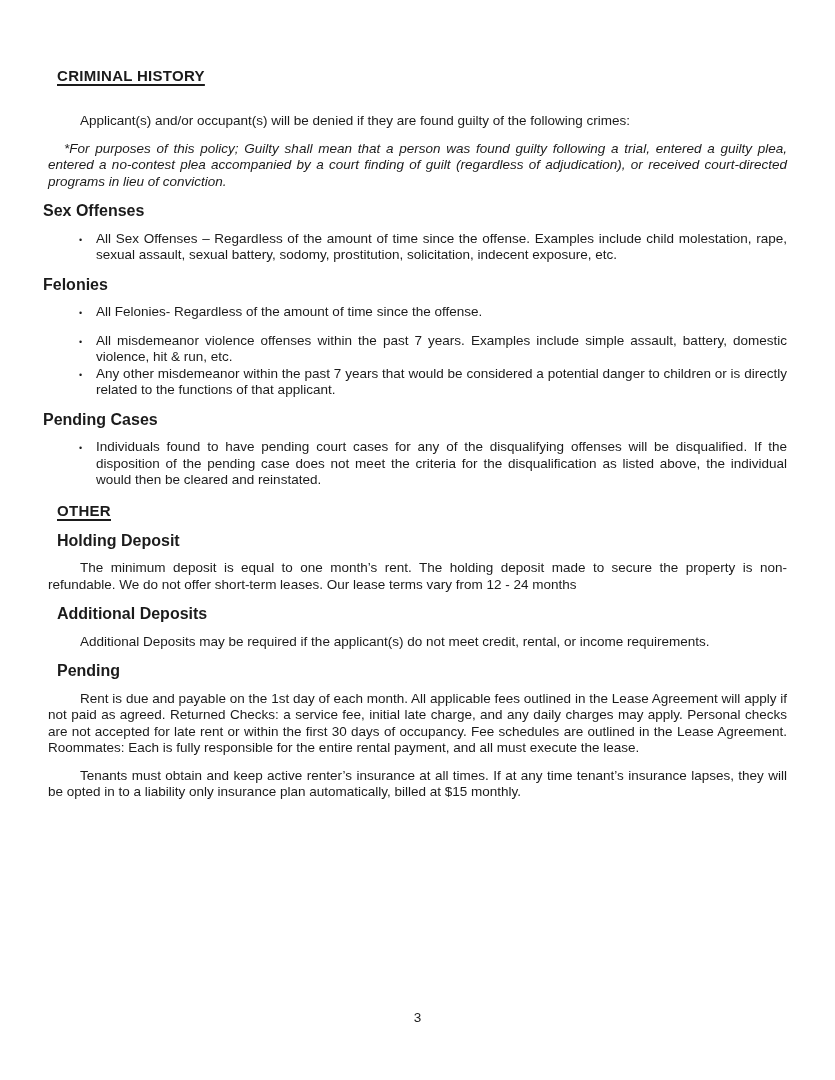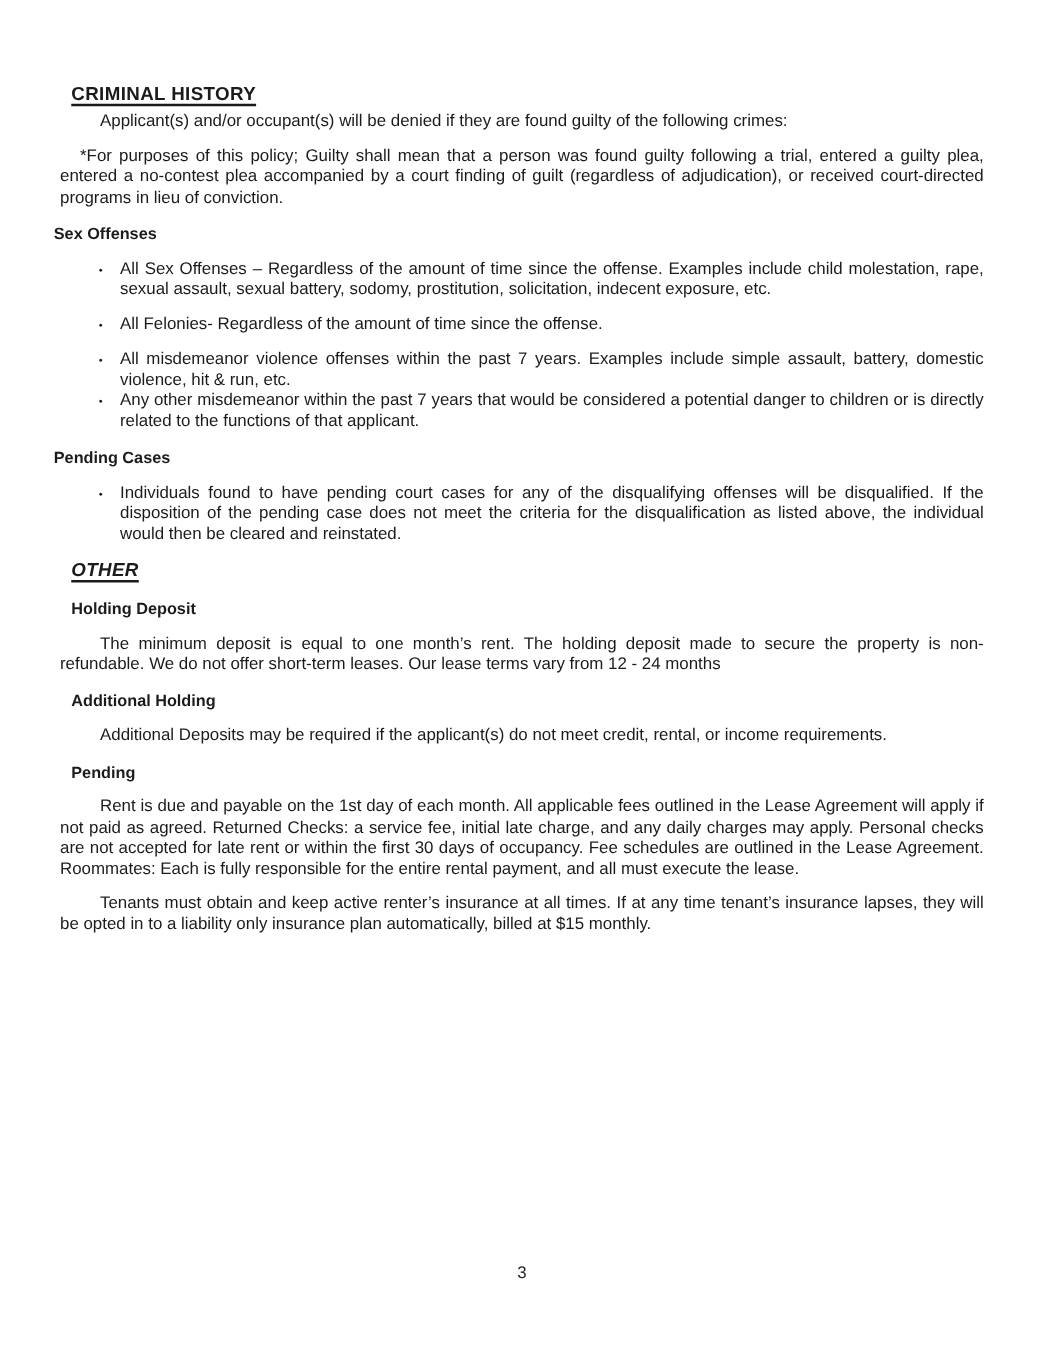--- a/index.html
+++ b/index.html
@@ -23,33 +23,34 @@
   .h-main {
     font-size: 15px;
     line-height: 18px;
     font-weight: bold;
     letter-spacing: 0.3px;
     text-decoration: underline;
     text-decoration-thickness: 1.5px;
     text-underline-offset: 3px;
     margin: 0 0 0 14px;
   }
-  .h-main.mt { margin-top: 13px; font-style: italic; }
+  .h-main.mt { margin-top: 13px; }
   .h-sub {
-    font-size: 13px;
+    font-size: 16px;
     font-weight: bold;
     margin: 13px 0 0 0;
   }
   .h-sub.indent { margin-left: 14px; }
   .intro {
-    margin: 4px 0 0 5px;
+    margin: 28px 0 0 5px;
     text-indent: 32px;
   }
   .note {
     margin: 11px 0 0 5px;
+    font-style: italic;
     text-align: justify;
     text-indent: 16px;
   }
   .para {
     margin: 11px 0 0 5px;
     text-align: justify;
     text-indent: 32px;
   }
   .bullets {
     margin: 11px 0 0 36px;
@@ -90,20 +91,21 @@
   <p class="note">*For purposes of this policy; Guilty shall mean that a person was found guilty following a trial, entered a guilty plea, entered a no-contest plea accompanied by a court finding of guilt (regardless of adjudication), or received court-directed programs in lieu of conviction.</p>
 
   <h2 class="h-sub">Sex Offenses</h2>
   <div class="bullets">
     <div class="bullet">
       <span class="marker">•</span>
       <span class="btext">All Sex Offenses – Regardless of the amount of time since the offense. Examples include child molestation, rape, sexual assault, sexual battery, sodomy, prostitution, solicitation, indecent exposure, etc.</span>
     </div>
   </div>
 
+  <h2 class="h-sub">Felonies</h2>
   <div class="bullets">
     <div class="bullet">
       <span class="marker">•</span>
       <span class="btext">All Felonies- Regardless of the amount of time since the offense.</span>
     </div>
   </div>
 
   <div class="bullets">
     <div class="bullet">
       <span class="marker">•</span>
@@ -121,21 +123,21 @@
       <span class="marker">•</span>
       <span class="btext">Individuals found to have pending court cases for any of the disqualifying offenses will be disqualified. If the disposition of the pending case does not meet the criteria for the disqualification as listed above, the individual would then be cleared and reinstated.</span>
     </div>
   </div>
 
   <h1 class="h-main mt">OTHER</h1>
 
   <h2 class="h-sub indent">Holding Deposit</h2>
   <p class="para">The minimum deposit is equal to one month’s rent. The holding deposit made to secure the property is non- refundable. We do not offer short-term leases. Our lease terms vary from 12 - 24 months</p>
 
-  <h2 class="h-sub indent">Additional Holding</h2>
+  <h2 class="h-sub indent">Additional Deposits</h2>
   <p class="para">Additional Deposits may be required if the applicant(s) do not meet credit, rental, or income requirements.</p>
 
   <h2 class="h-sub indent">Pending</h2>
   <p class="para">Rent is due and payable on the 1st day of each month. All applicable fees outlined in the Lease Agreement will apply if not paid as agreed. Returned Checks: a service fee, initial late charge, and any daily charges may apply. Personal checks are not accepted for late rent or within the first 30 days of occupancy. Fee schedules are outlined in the Lease Agreement. Roommates: Each is fully responsible for the entire rental payment, and all must execute the lease.</p>
 
   <p class="para">Tenants must obtain and keep active renter’s insurance at all times. If at any time tenant’s insurance lapses, they will be opted in to a liability only insurance plan automatically, billed at $15 monthly.</p>
 
   <div class="pagenum">3</div>
 
 </div>

